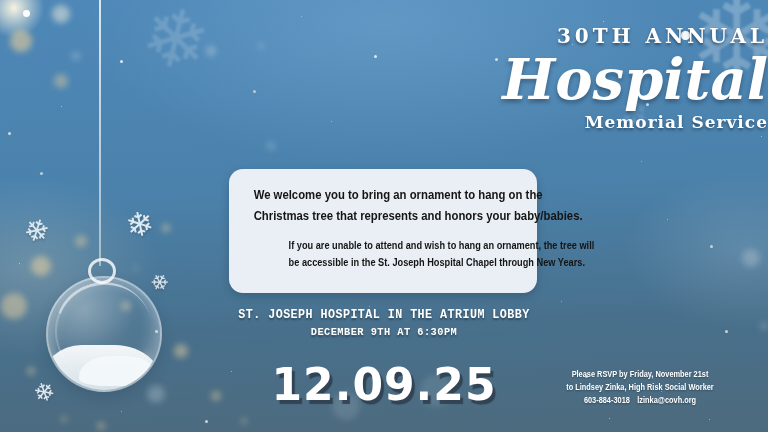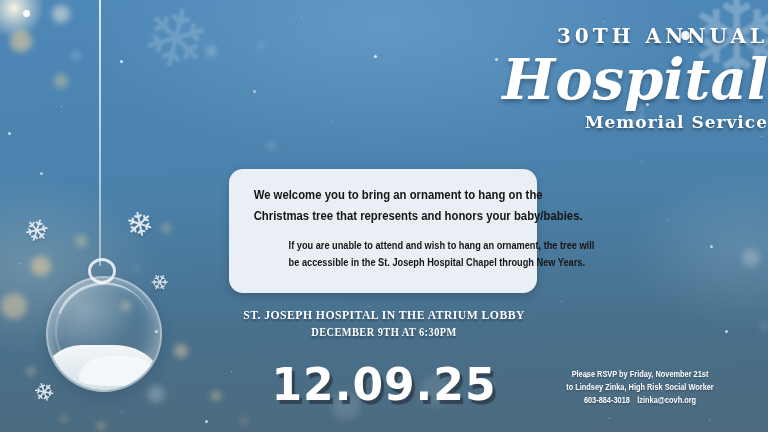--- a/index.html
+++ b/index.html
@@ -79,21 +79,21 @@
   .script-title{margin-top:3px;font:italic 700 56px/1.1 "DejaVu Serif",serif;text-shadow:0 3px 4px rgba(25,42,60,.45);}
   .subtitle{margin-top:1px;font:700 17px/1.2 "DejaVu Serif",serif;letter-spacing:1px;text-shadow:0 2px 3px rgba(25,42,60,.6);margin-left:12px;}
   .card{position:absolute;left:193px;top:169px;width:308px;height:124px;background:#e9eff5;border-radius:14px;
     box-shadow:0 3px 9px rgba(18,40,60,.25);text-align:center;color:#151515;margin-left:36px;}
   .card .p1{margin-top:16px;font-size:13.5px;font-weight:700;line-height:1.55;}
   .card .p2{margin-top:10px;font-size:11.5px;font-weight:700;line-height:1.5;padding-left:32px;}
   .card .line{white-space:nowrap;}
   .card .p1 .line{transform:scaleX(.84);}
   .card .p2 .line{transform:scaleX(.8);}
   .venue{position:absolute;left:0;right:0;top:307px;text-align:center;color:#fff;
-    font-family:Liberation Serif, serif;text-shadow:0 2px 2px rgba(32,50,64,.65);}
+    font-family:Liberation Mono, monospace;text-shadow:0 2px 2px rgba(32,50,64,.65);}
   .venue .line{white-space:nowrap;transform:scaleX(.9);}
   .venue .loc{font-size:13px;font-weight:800;letter-spacing:.5px;}
   .venue .dt{margin-top:3px;font-size:11.5px;font-weight:800;letter-spacing:.5px;}
   .big-date{position:absolute;left:0;right:0;top:351px;text-align:center;color:#fff;
     font:800 44px/1 "DejaVu Sans",sans-serif;letter-spacing:1px;
     text-shadow:3px 4px 1px rgba(42,58,72,.8);margin-top:12px;}
   .rsvp{position:absolute;left:530px;top:368px;width:220px;text-align:center;color:#fff;
     font-size:9px;font-weight:700;line-height:1.45;transform:scaleX(.82);
     text-shadow:0 1px 2px rgba(32,50,64,.6);}
   .rsvp .line{white-space:nowrap;}

